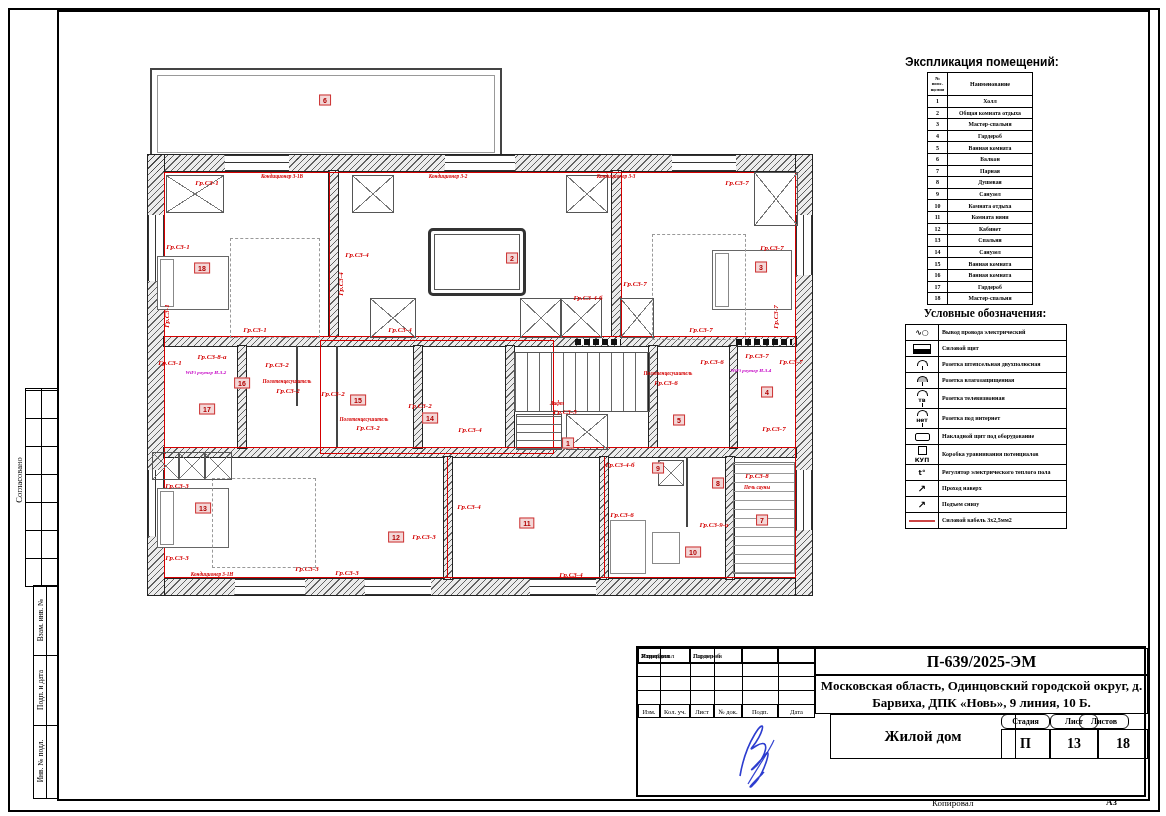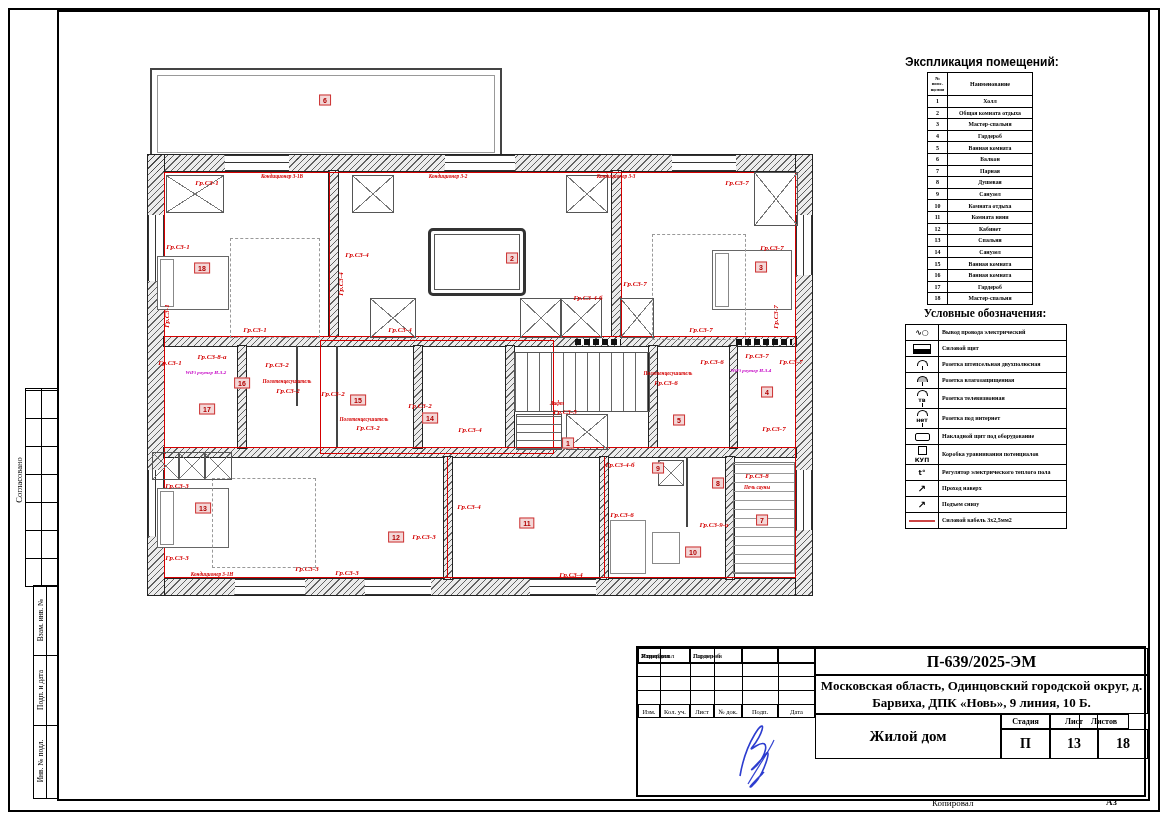--- a/index.html
+++ b/index.html
@@ -81,22 +81,22 @@
   .g-surf::before{content:"";width:13px;height:6px;border:1px solid #000;border-radius:2px;}
   .g-kup::before{content:"";width:7px;height:7px;border:1px solid #000;margin-bottom:1px;}
   .g-reg{font-size:7px;}
   .g-arrow{font-size:10px;font-weight:bold;}
   .g-redline::before{content:"";width:26px;height:2px;background:#cc4444;}
   
   .tb{position:absolute;left:636px;top:646px;width:510px;height:151px;border:2px solid #000;background:#fff;box-sizing:border-box;}
   .tb .cell{position:absolute;box-sizing:border-box;border:1px solid #000;display:flex;align-items:center;justify-content:center;text-align:center;}
   .tb-doc{font:bold 16px "Liberation Serif",serif;}
   .tb-addr{font:bold 13px "Liberation Serif",serif;line-height:1.25;padding:0 2px;}
-  .tb-obj{font:bold 15px "Liberation Serif",serif;}
-  .tb-sh{font:bold 8px "Liberation Serif",serif;}
+  .tb-obj{font:bold 15px "Liberation Serif",serif;margin-left:15px;}
+  .tb-sh{font:bold 8px "Liberation Serif",serif;border-radius:6px;}
   .tb-sv{font:bold 14px "Liberation Serif",serif;}
   .tb-dn{font:bold 12px "Liberation Serif",serif;line-height:1.2;padding:0 2px;}
   .tbh-row{position:absolute;left:0;top:56px;width:177px;height:14px;display:flex;}
   .tbh{box-sizing:border-box;border:1px solid #000;font:6.5px "Liberation Serif",serif;
     display:flex;align-items:center;justify-content:center;overflow:hidden;}
   .tbh:nth-child(1){width:22px;} .tbh:nth-child(2){width:30px;} .tbh:nth-child(3){width:24px;}
   .tbh:nth-child(4){width:28px;} .tbh:nth-child(5){width:36px;} .tbh:nth-child(6){width:37px;}
   .tbr{position:absolute;left:0;width:177px;height:16px;display:flex;}
   .tbr .c{box-sizing:border-box;border:1px solid #000;font:7px "Liberation Serif",serif;
     display:flex;align-items:center;padding-left:2px;overflow:hidden;}

